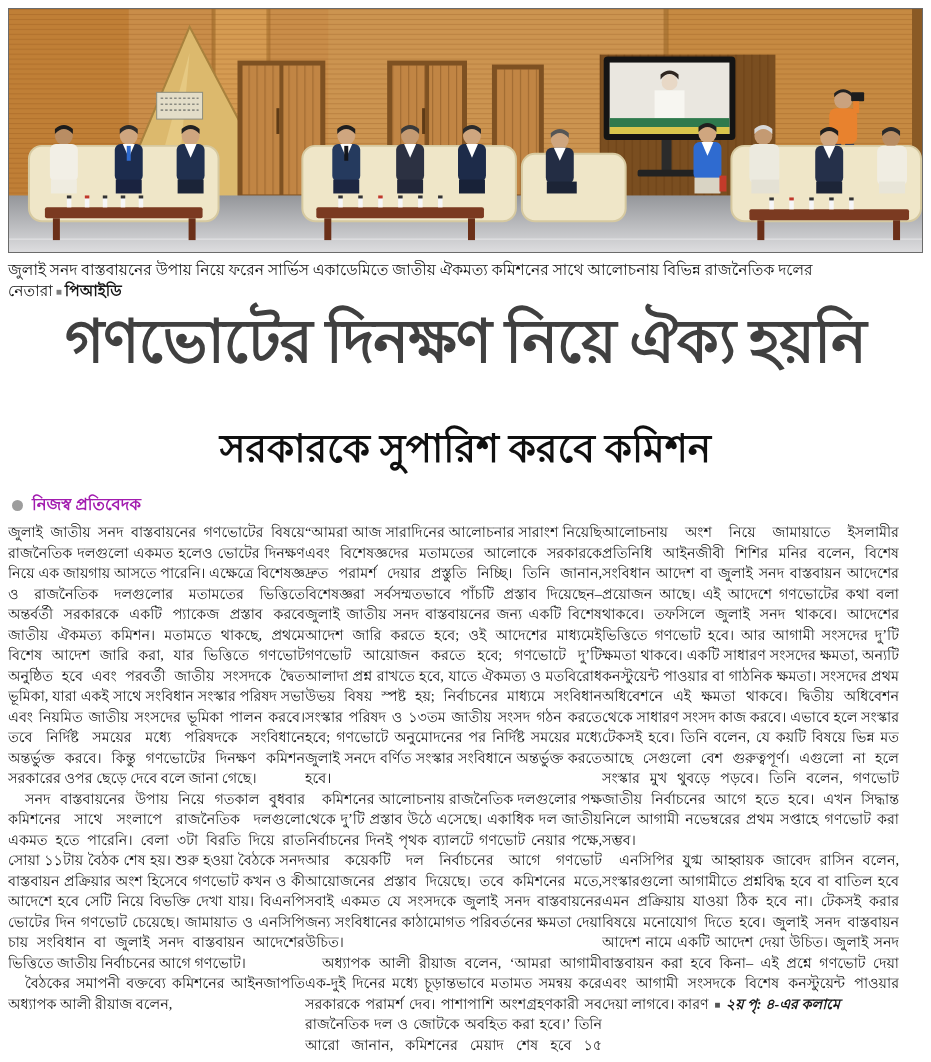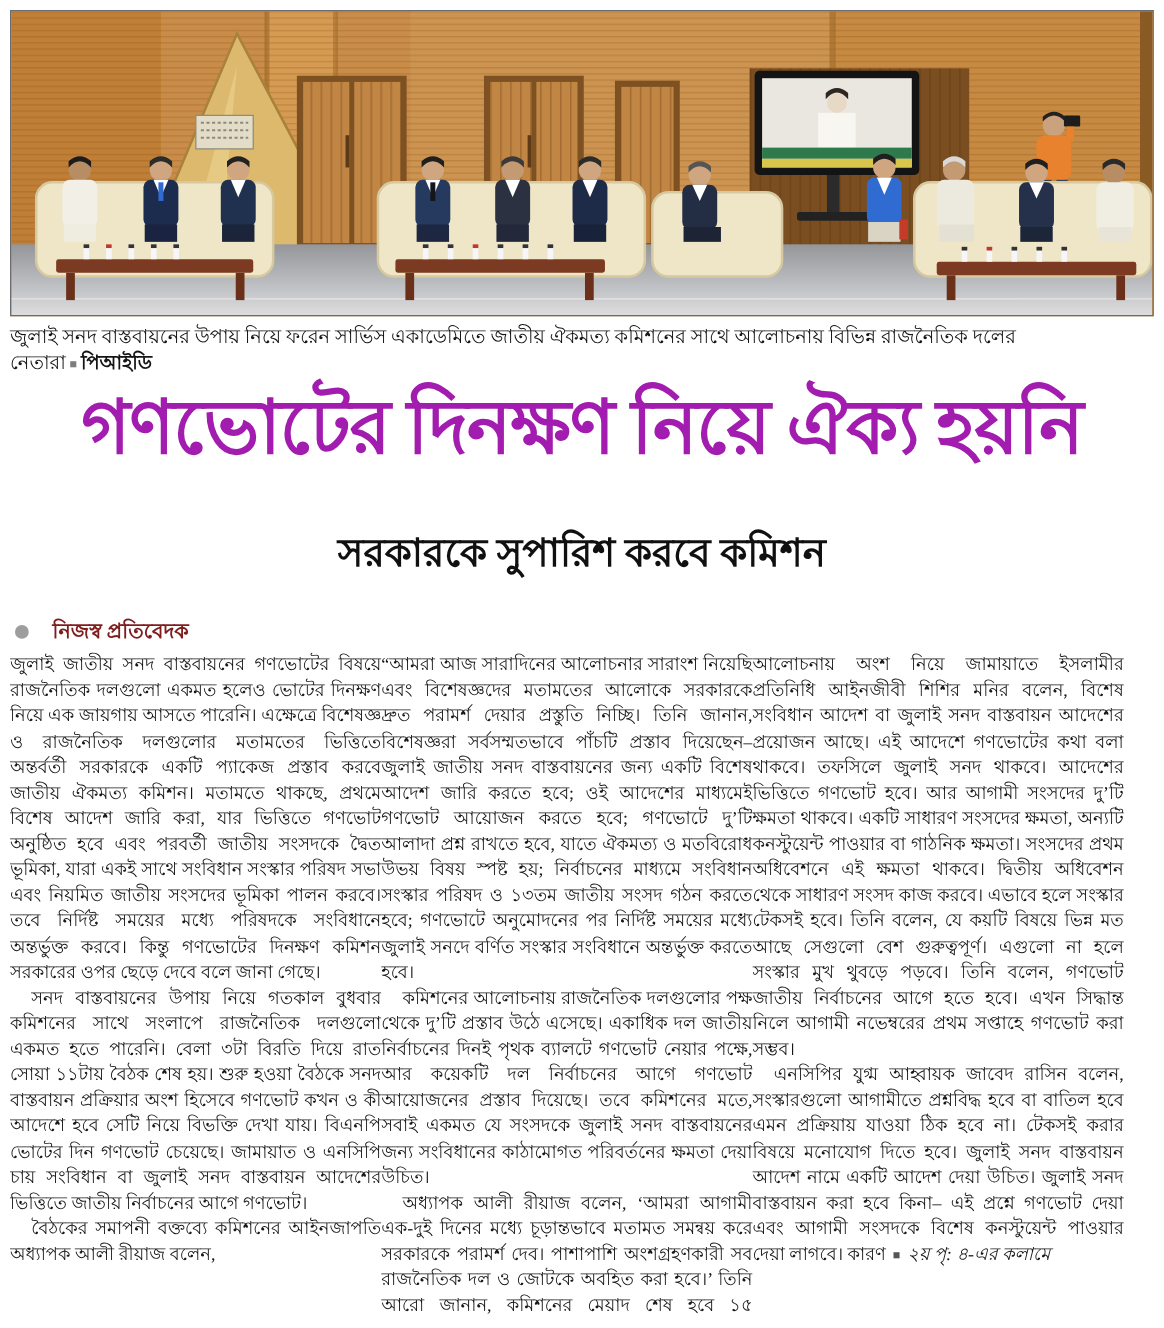--- a/index.html
+++ b/index.html
@@ -21,47 +21,47 @@
   .caption{
     position:absolute;left:8px;top:260px;width:915px;margin:0;
     font-size:15.5px;line-height:1.35;color:#151515;
   }
   .caption .credit{font-weight:bold;}
   .caption .sq{font-size:10px;color:#7d7d7d;padding:0 3px;vertical-align:1px;}
 
   
   .headline{
     position:absolute;left:0;top:296px;width:931px;margin:0;text-align:center;
-    font-size:60px;line-height:1.55;font-weight:bold;color:#a21caf;letter-spacing:-1px;
+    font-size:60px;line-height:1.55;font-weight:bold;color:#404040;letter-spacing:-1px;
   }
   .subheadline{
     position:absolute;left:0;top:420px;width:931px;margin:0;text-align:center;
-    font-size:31px;line-height:1.5;font-weight:bold;color:#101010;
+    font-size:39px;line-height:1.5;font-weight:bold;color:#101010;
   }
 
   
   .byline{
-    position:absolute;left:12px;top:492px;display:flex;align-items:center;gap:19px;
-    font-size:16.5px;font-weight:bold;color:#7f1d1d;
+    position:absolute;left:12px;top:492px;display:flex;align-items:center;gap:9px;
+    font-size:16.5px;font-weight:bold;color:#a21caf;
   }
   .byline .dot{width:11px;height:11px;border-radius:50%;background:#9d9d9d;display:inline-block;}
 
   
   .columns{
     position:absolute;left:8px;top:522px;width:915px;height:534px;overflow:hidden;
     display:flex;
   }
   .col{width:297px;overflow:hidden;}
   .col p{
     margin:0;padding:0;text-align:justify;
     font-size:14.3px;line-height:20.5px;color:#161616;
     text-indent:17px;
   }
   .col p:first-child{text-indent:0;}
-  .jump{font-weight:normal;font-style:italic;white-space:nowrap;}
+  .jump{font-weight:bold;font-style:italic;white-space:nowrap;}
   .jump .sq{font-style:normal;font-size:10px;color:#555;padding:0 2px;vertical-align:1px;}
 </style>
 </head>
 <body>
 
 <div class="page">
 
   <figure class="photo-frame" style="margin:0">
     <svg viewBox="0 0 915 245" width="913" height="243" preserveAspectRatio="none">
       <defs>

